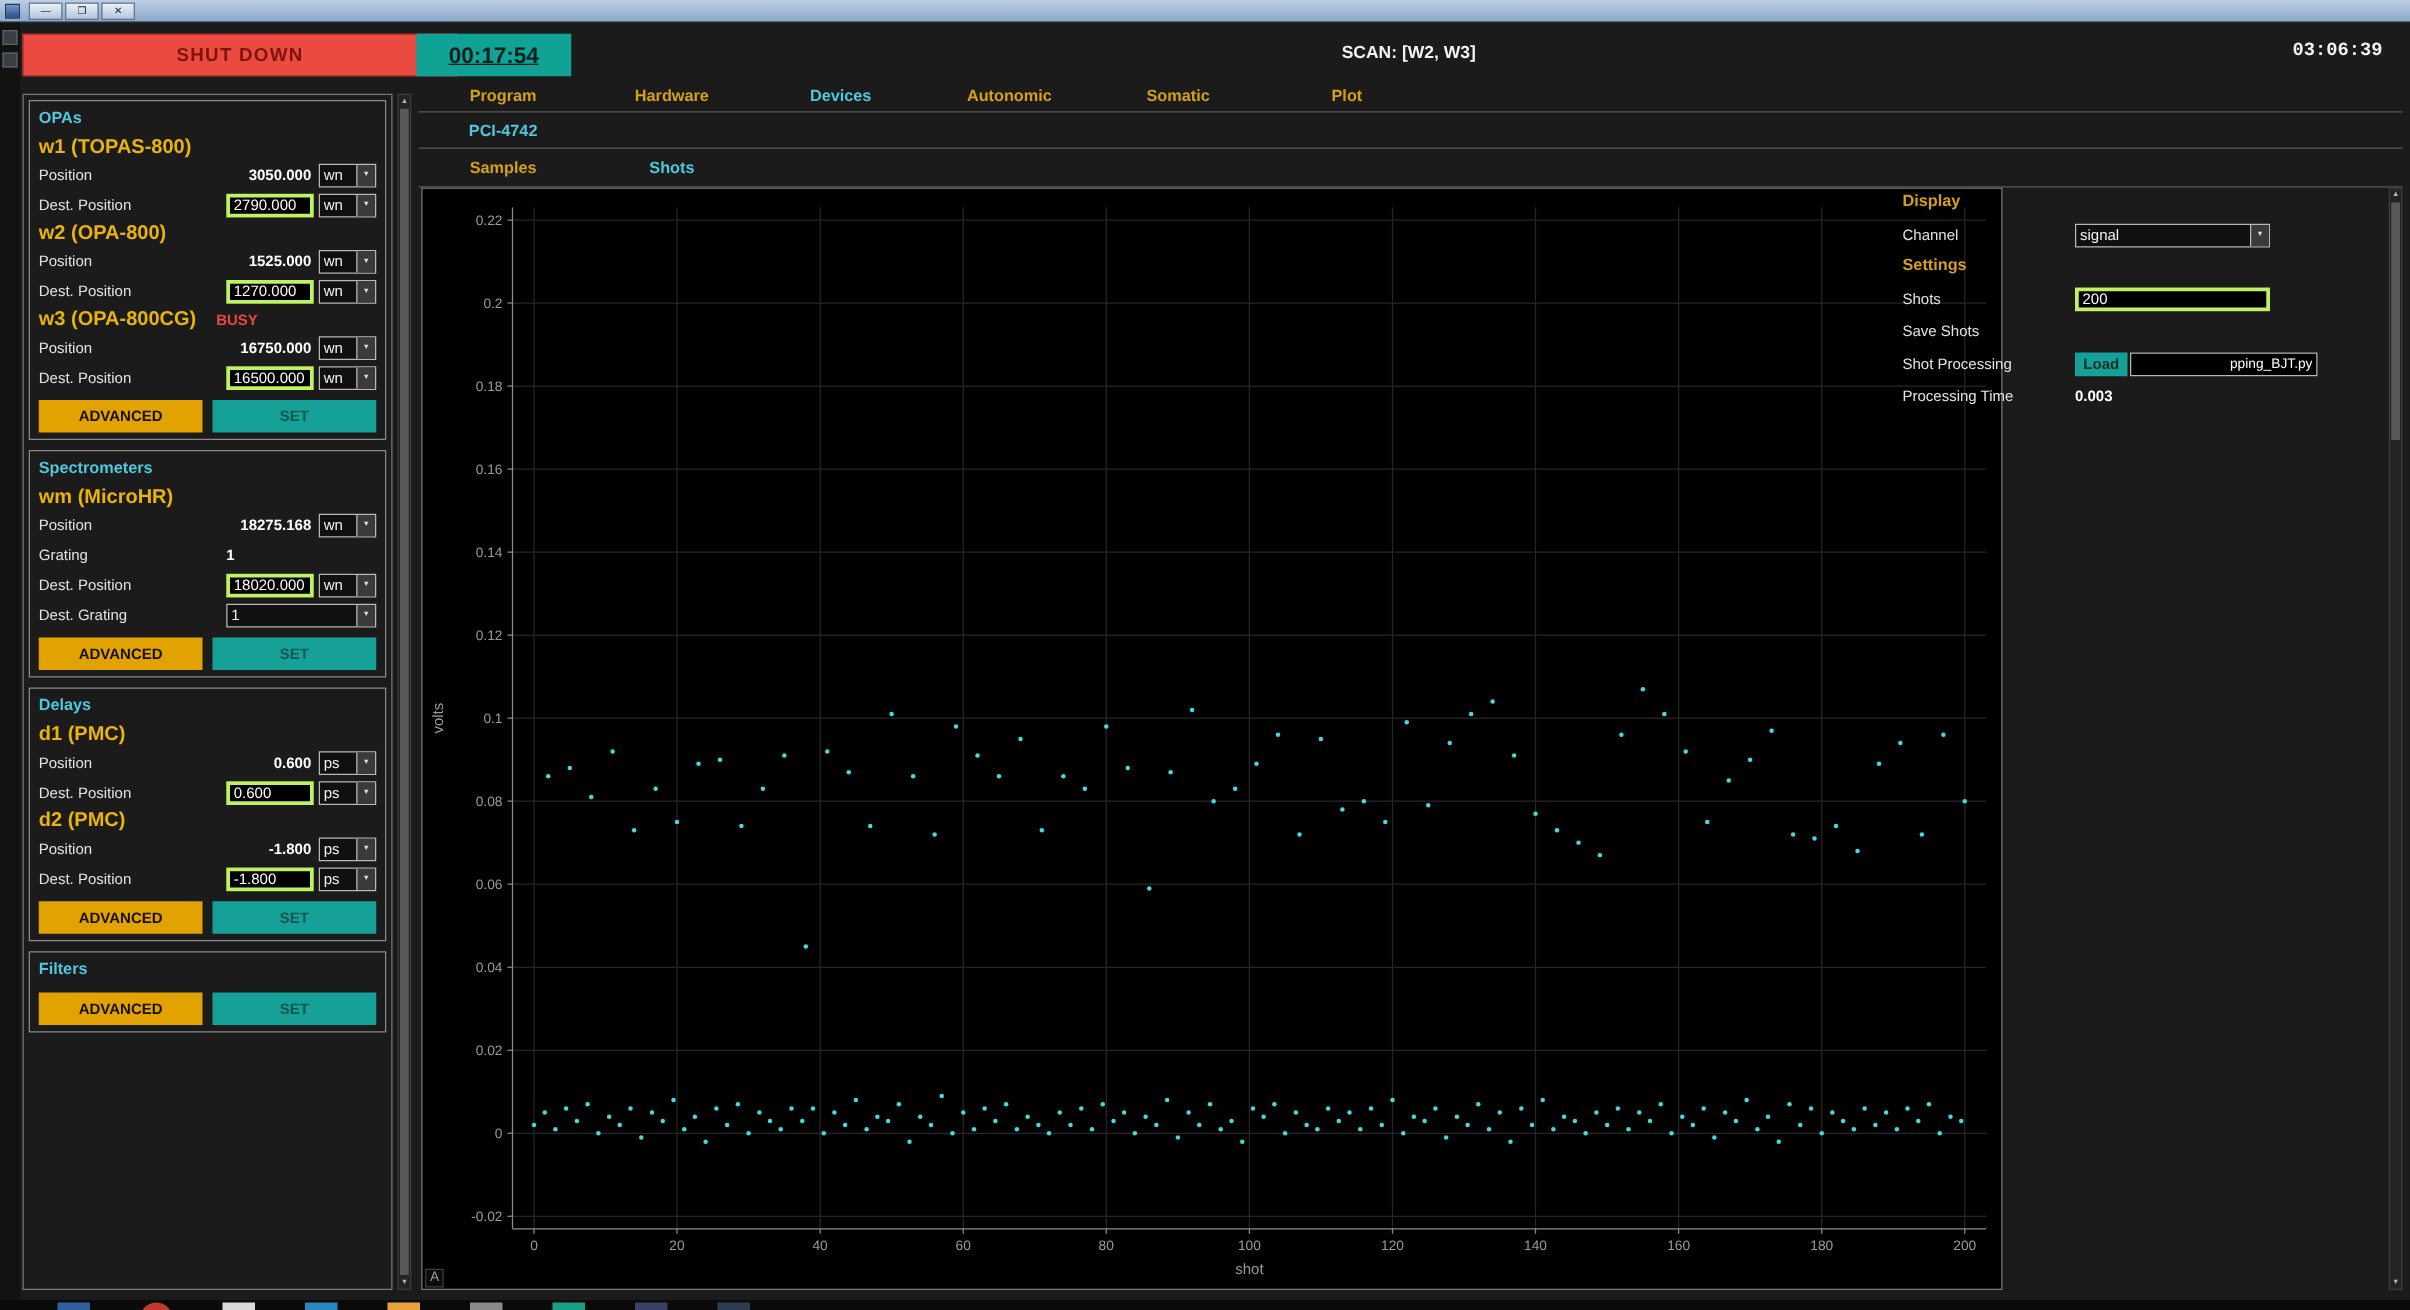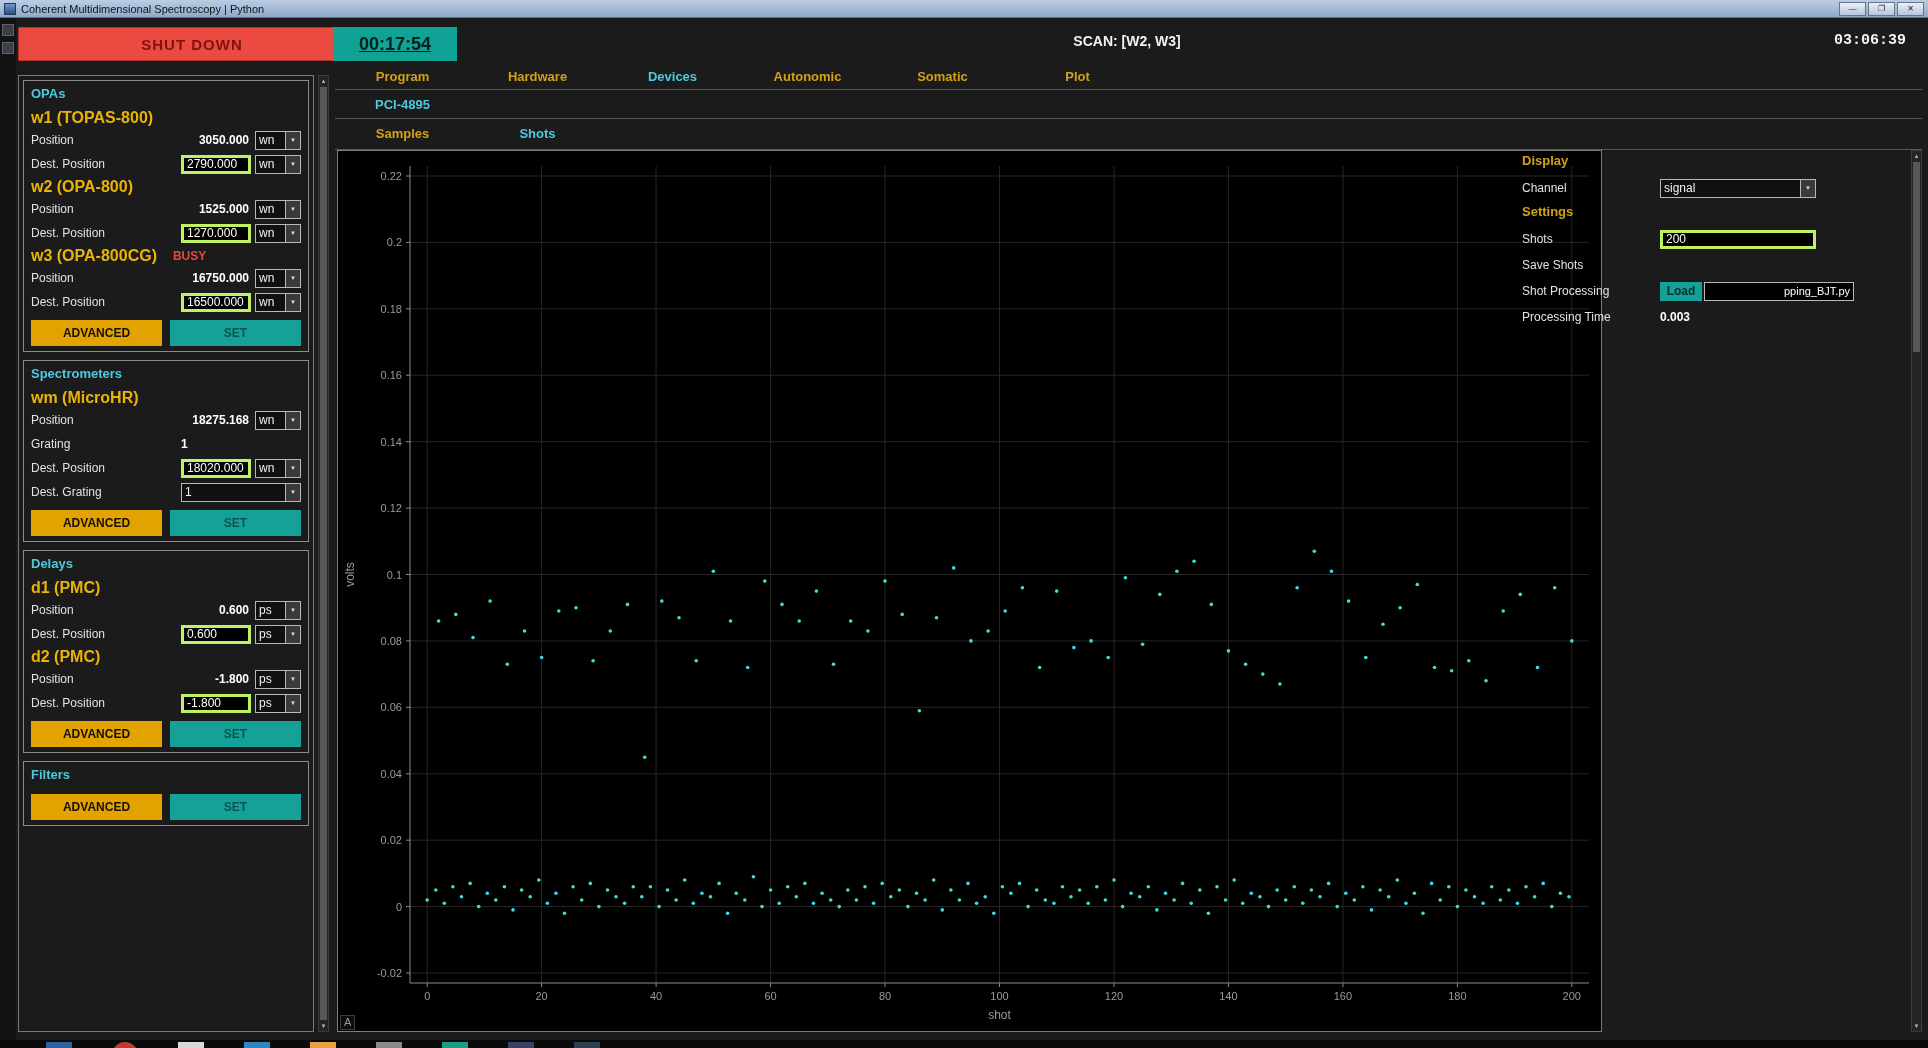--- a/index.html
+++ b/index.html
@@ -78,21 +78,20 @@
   .task-icon{width:26px;height:26px;flex:none;margin-top:2px;}
   .t1{background:#2e5f9e}.t2{background:#c03a2e;border-radius:50%}.t3{background:#d8d8d8}
   .t4{background:#2e86c1}.t5{background:#e8a13c}.t6{background:#8a8a8a}
   .t7{background:#17a085}.t8{background:#3a4066}.t9{background:#2c3e50}
 </style>
 </head>
 <body>
 
 <div class="titlebar">
   <span class="app-icon"></span>
-  <span class="title">Coherent Multidimensional Spectroscopy | Python</span>
   <span class="win-btn">—</span>
   <span class="win-btn">❐</span>
   <span class="win-btn">✕</span>
 </div>
 
 <div class="app">
   <div class="edge-strip">
     <div class="bg-icon"></div>
     <div class="bg-icon"></div>
   </div>
@@ -105,21 +104,21 @@
   <div class="tabrow nav">
     <div class="tabcell">Program</div>
     <div class="tabcell">Hardware</div>
     <div class="tabcell active">Devices</div>
     <div class="tabcell">Autonomic</div>
     <div class="tabcell">Somatic</div>
     <div class="tabcell">Plot</div>
   </div>
 
   <div class="tabrow dev">
-    <div class="tabcell active">PCI-4895</div>
+    <div class="tabcell active">PCI-4742</div>
   </div>
 
   <div class="tabrow view">
     <div class="tabcell">Samples</div>
     <div class="tabcell active">Shots</div>
   </div>
 
   <div class="sidebar">
 
     <div class="side-box">

